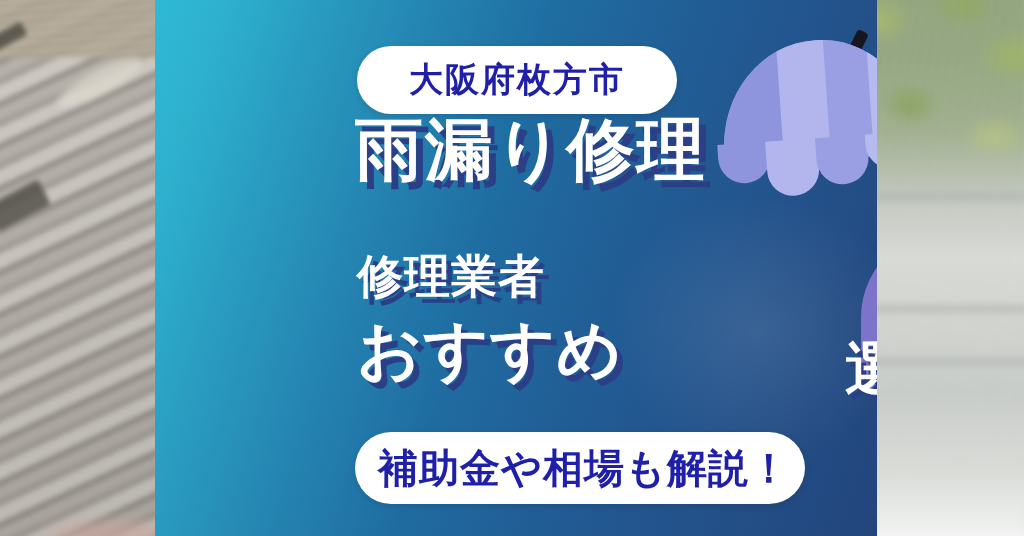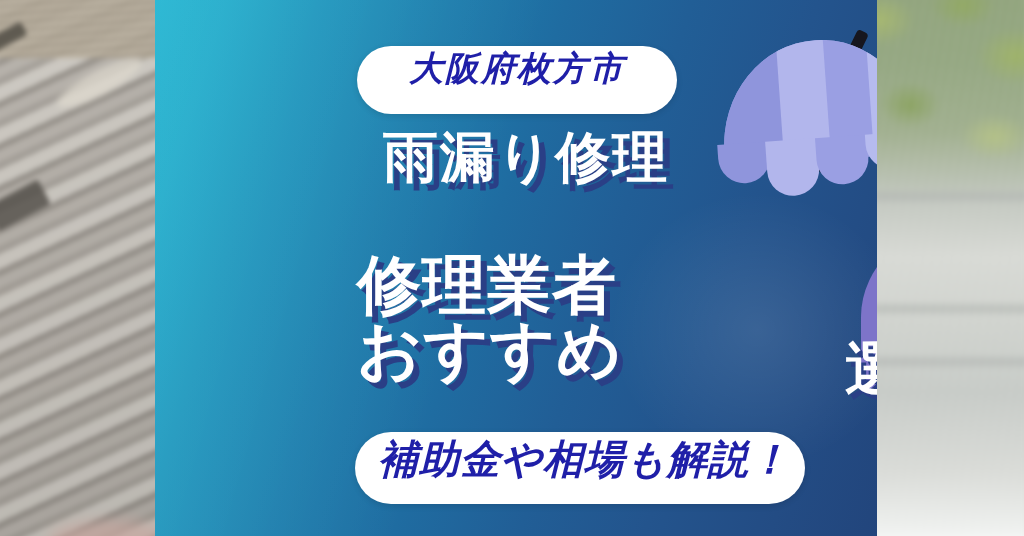--- a/index.html
+++ b/index.html
@@ -150,42 +150,40 @@
     position:absolute;left:6px;top:196px;width:214px;height:170px;
     background:#7d74c9;
     border-radius:108px 108px 0 0 / 96px 96px 0 0;
   }
 
   
   .jp{font-family:"DejaVu Sans","Liberation Sans",sans-serif;}
 
   .pill{
     position:absolute;background:#ffffff;
-    display:flex;align-items:flex-start;justify-content:center;
+    display:flex;align-items:center;justify-content:center;
     box-shadow:0 2px 6px rgba(0,0,0,.12);
-    font-style:italic;
   }
   .pill-top{left:202px;top:46px;width:320px;height:68px;border-radius:34px;}
   .pill-bottom{left:200px;top:432px;width:450px;height:72px;border-radius:36px;}
   .pill-text{
     color:#1f1fa8;font-weight:bold;letter-spacing:2px;white-space:nowrap;
   }
   .pill-top .pill-text{font-size:34px;}
   .pill-bottom .pill-text{font-size:40px;letter-spacing:1px;margin-left:8px;}
 
   .headline{
-    position:absolute;left:200px;top:130px;
-    font-size:55px;line-height:1;font-weight:bold;color:#ffffff;
+    position:absolute;left:200px;top:116px;
+    font-size:68px;line-height:1;font-weight:bold;color:#ffffff;
     letter-spacing:2px;white-space:nowrap;
     text-shadow:7px 7px 0 #2a3f86;
-    margin-left:28px;
   }
   .sub1{
     position:absolute;left:202px;top:253px;
-    font-size:64px;line-height:1;font-weight:bold;color:#ffffff;
+    font-size:46px;line-height:1;font-weight:bold;color:#ffffff;
     letter-spacing:1px;white-space:nowrap;
     text-shadow:6px 6px 0 #2a3f86;
   }
   .sub2{
     position:absolute;left:202px;top:318px;
     font-size:64px;line-height:1;font-weight:bold;color:#ffffff;
     letter-spacing:1px;white-space:nowrap;
     text-shadow:6px 6px 0 #2a3f86;
   }
   .bignum{

